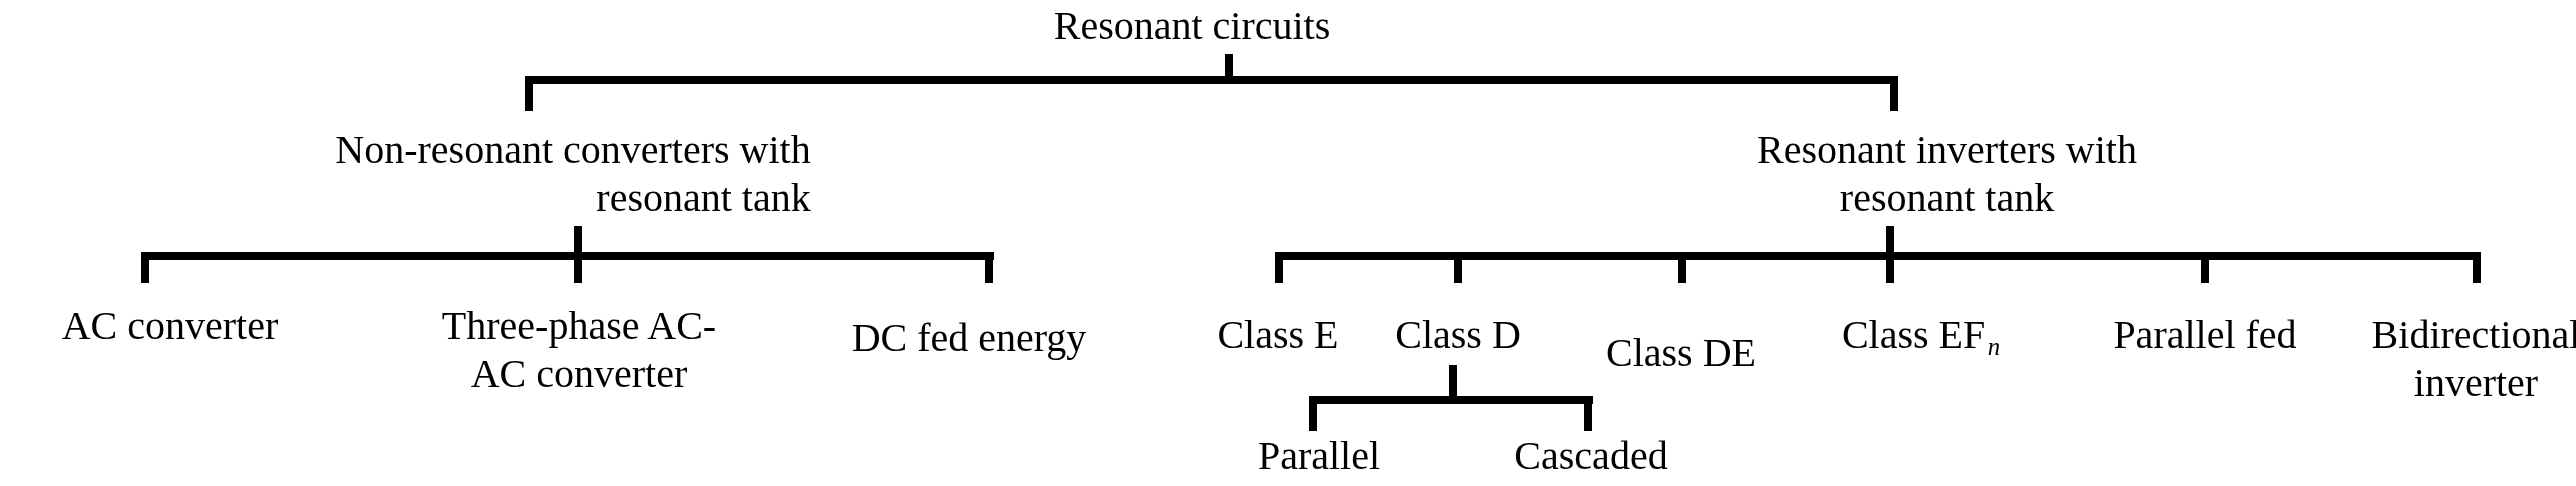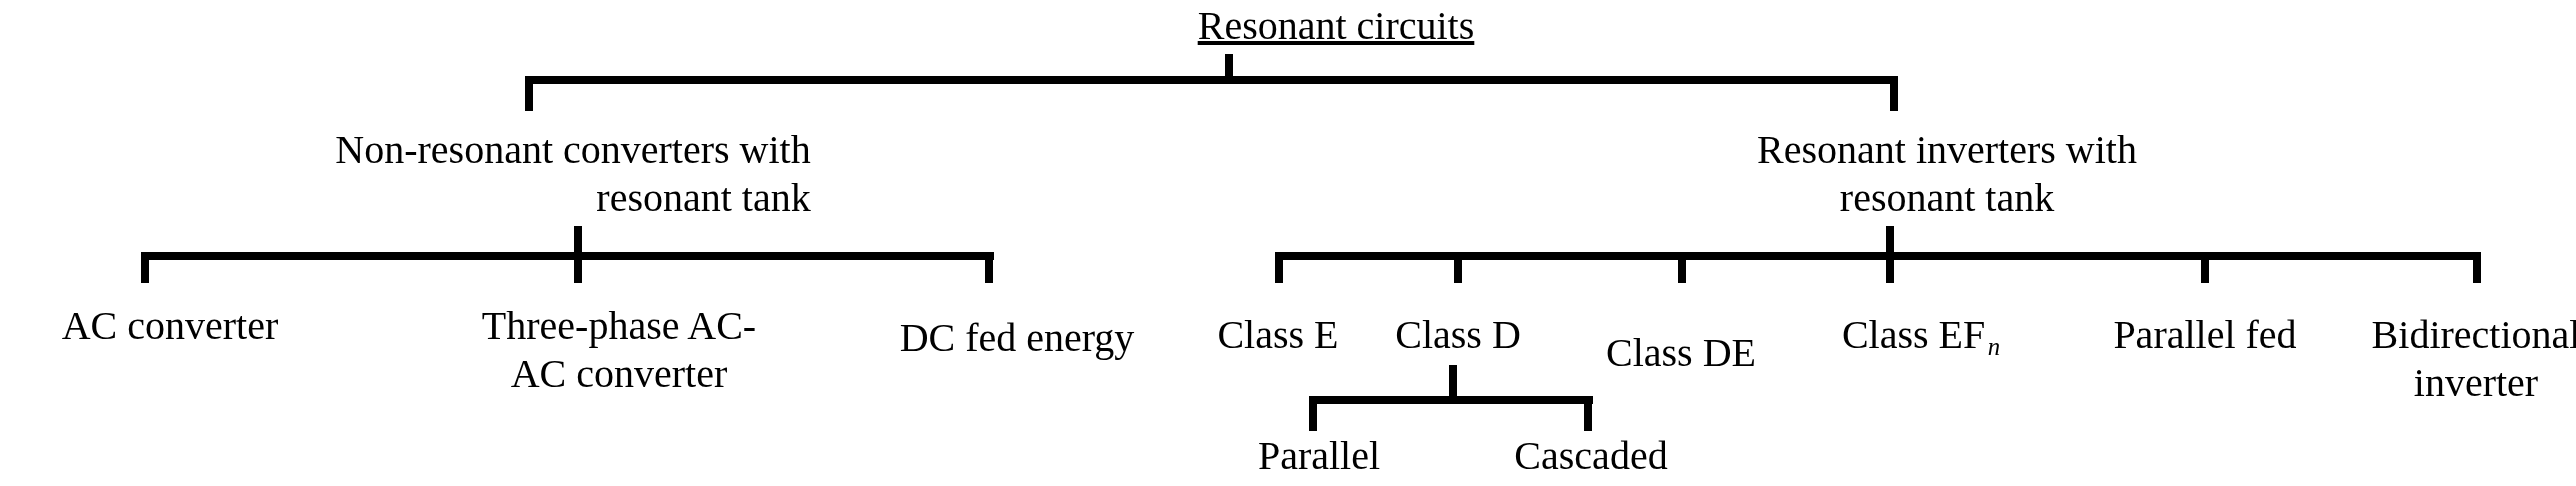--- a/index.html
+++ b/index.html
@@ -23,21 +23,21 @@
   .bar, .stub, .tick {
     position:absolute; background:var(--line);
   }
   .bar  { height:8px; }
   .stub { width:8px; }
   .tick { width:8px; }
 </style>
 </head>
 <body>
 
-<div class="node" style="left:1336px; top:1.5px;text-decoration:underline;">
+<div class="node" style="left:1192px; top:1.5px;">
   <span class="ln">Resonant circuits</span>
 </div>
 
 <div class="stub" style="left:1225px; top:54px; height:30px;"></div>
 
 <div class="bar" style="left:525px; top:76px; width:1373px;"></div>
 <div class="tick" style="left:525px; top:76px; height:35px;"></div>
 <div class="tick" style="left:1890px; top:76px; height:35px;"></div>
 
 <div class="node" style="left:573px; top:126px;text-align:right;">
@@ -48,26 +48,26 @@
 <div class="stub" style="left:574px; top:226px; height:57px;"></div>
 
 <div class="bar" style="left:141px; top:252px; width:853px;"></div>
 <div class="tick" style="left:141px; top:252px; height:31px;"></div>
 <div class="tick" style="left:985px; top:252px; height:31px;"></div>
 
 <div class="node" style="left:170px; top:302px;">
   <span class="ln">AC converter</span>
 </div>
 
-<div class="node" style="left:579px; top:302px;margin-left:40px;">
+<div class="node" style="left:579px; top:302px;">
   <span class="ln">Three-phase AC-</span>
   <span class="ln">AC converter</span>
 </div>
 
-<div class="node" style="left:969px; top:314px;margin-left:48px;">
+<div class="node" style="left:969px; top:314px;">
   <span class="ln">DC fed energy</span>
 </div>
 
 <div class="node" style="left:1915px; top:126px;margin-left:32px;">
   <span class="ln">Resonant inverters with</span>
   <span class="ln">resonant tank</span>
 </div>
 
 <div class="stub" style="left:1886px; top:226px; height:57px;"></div>
 

